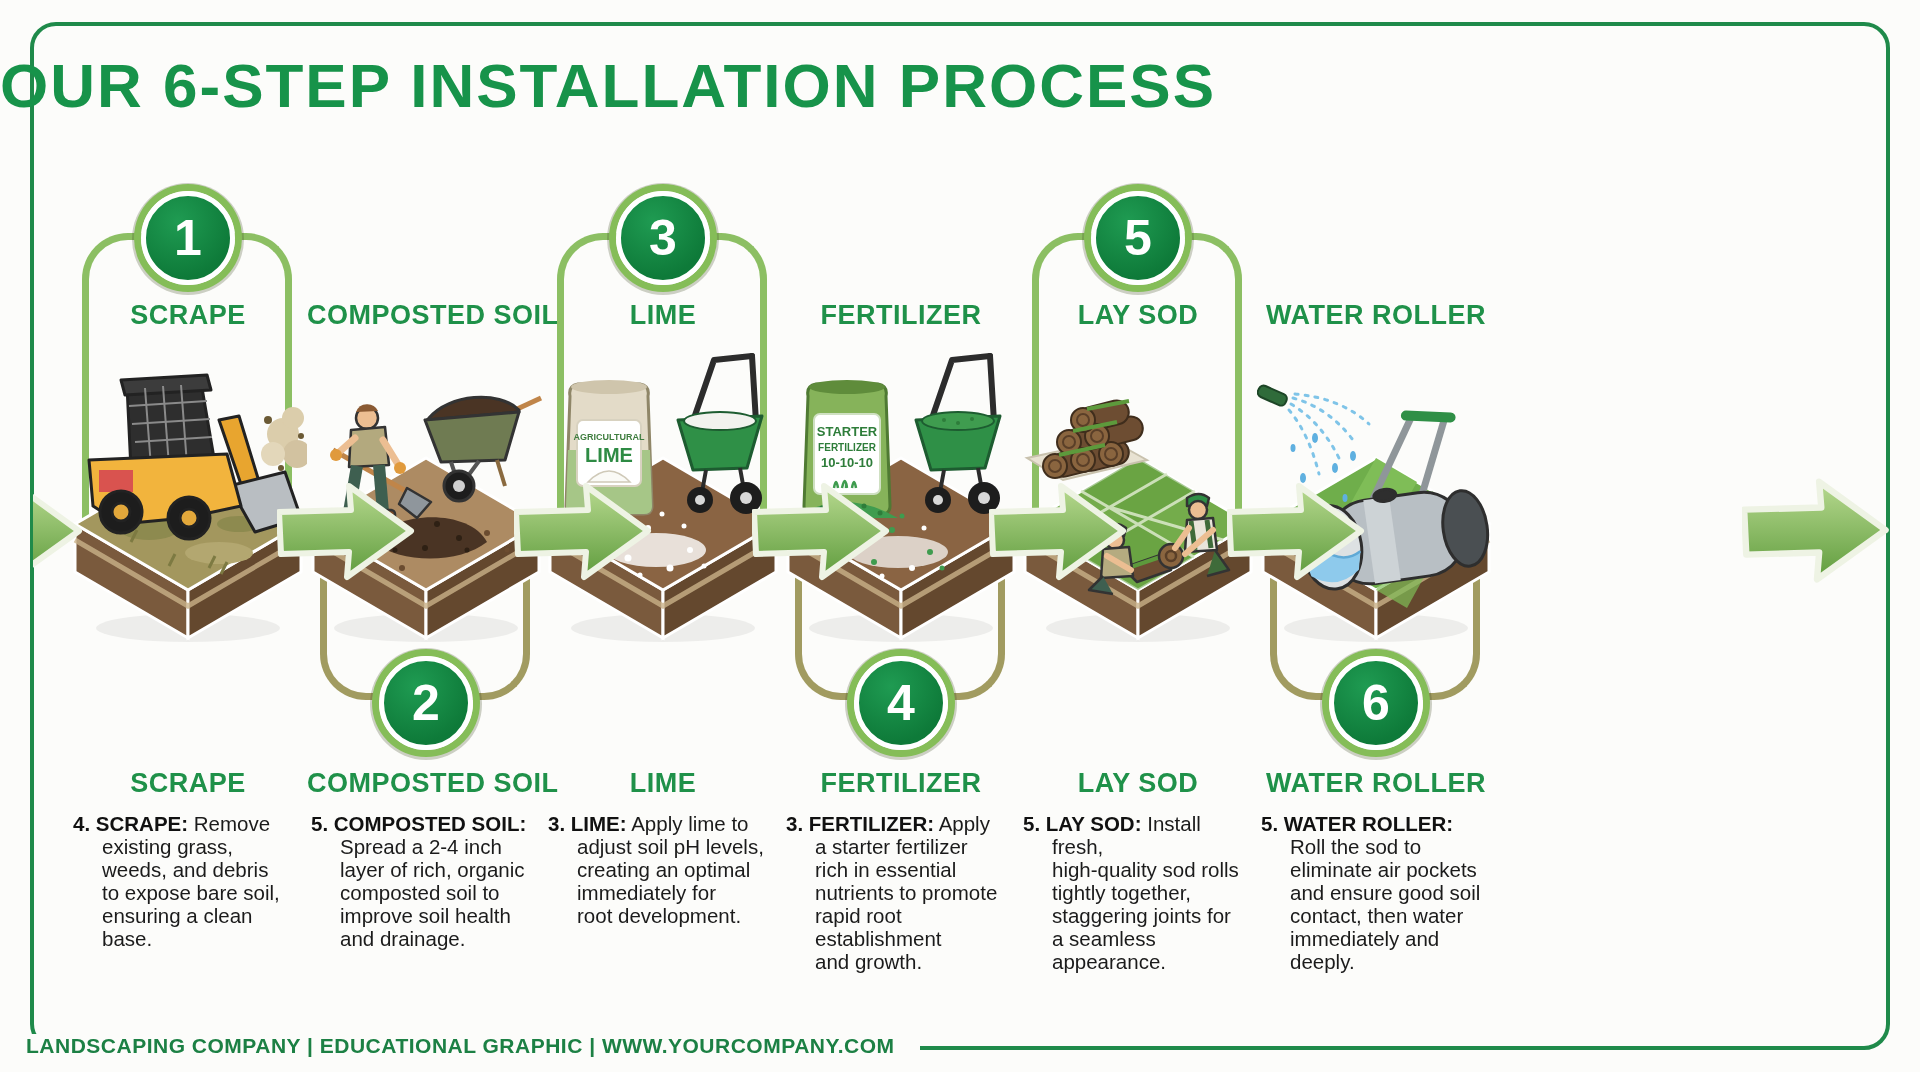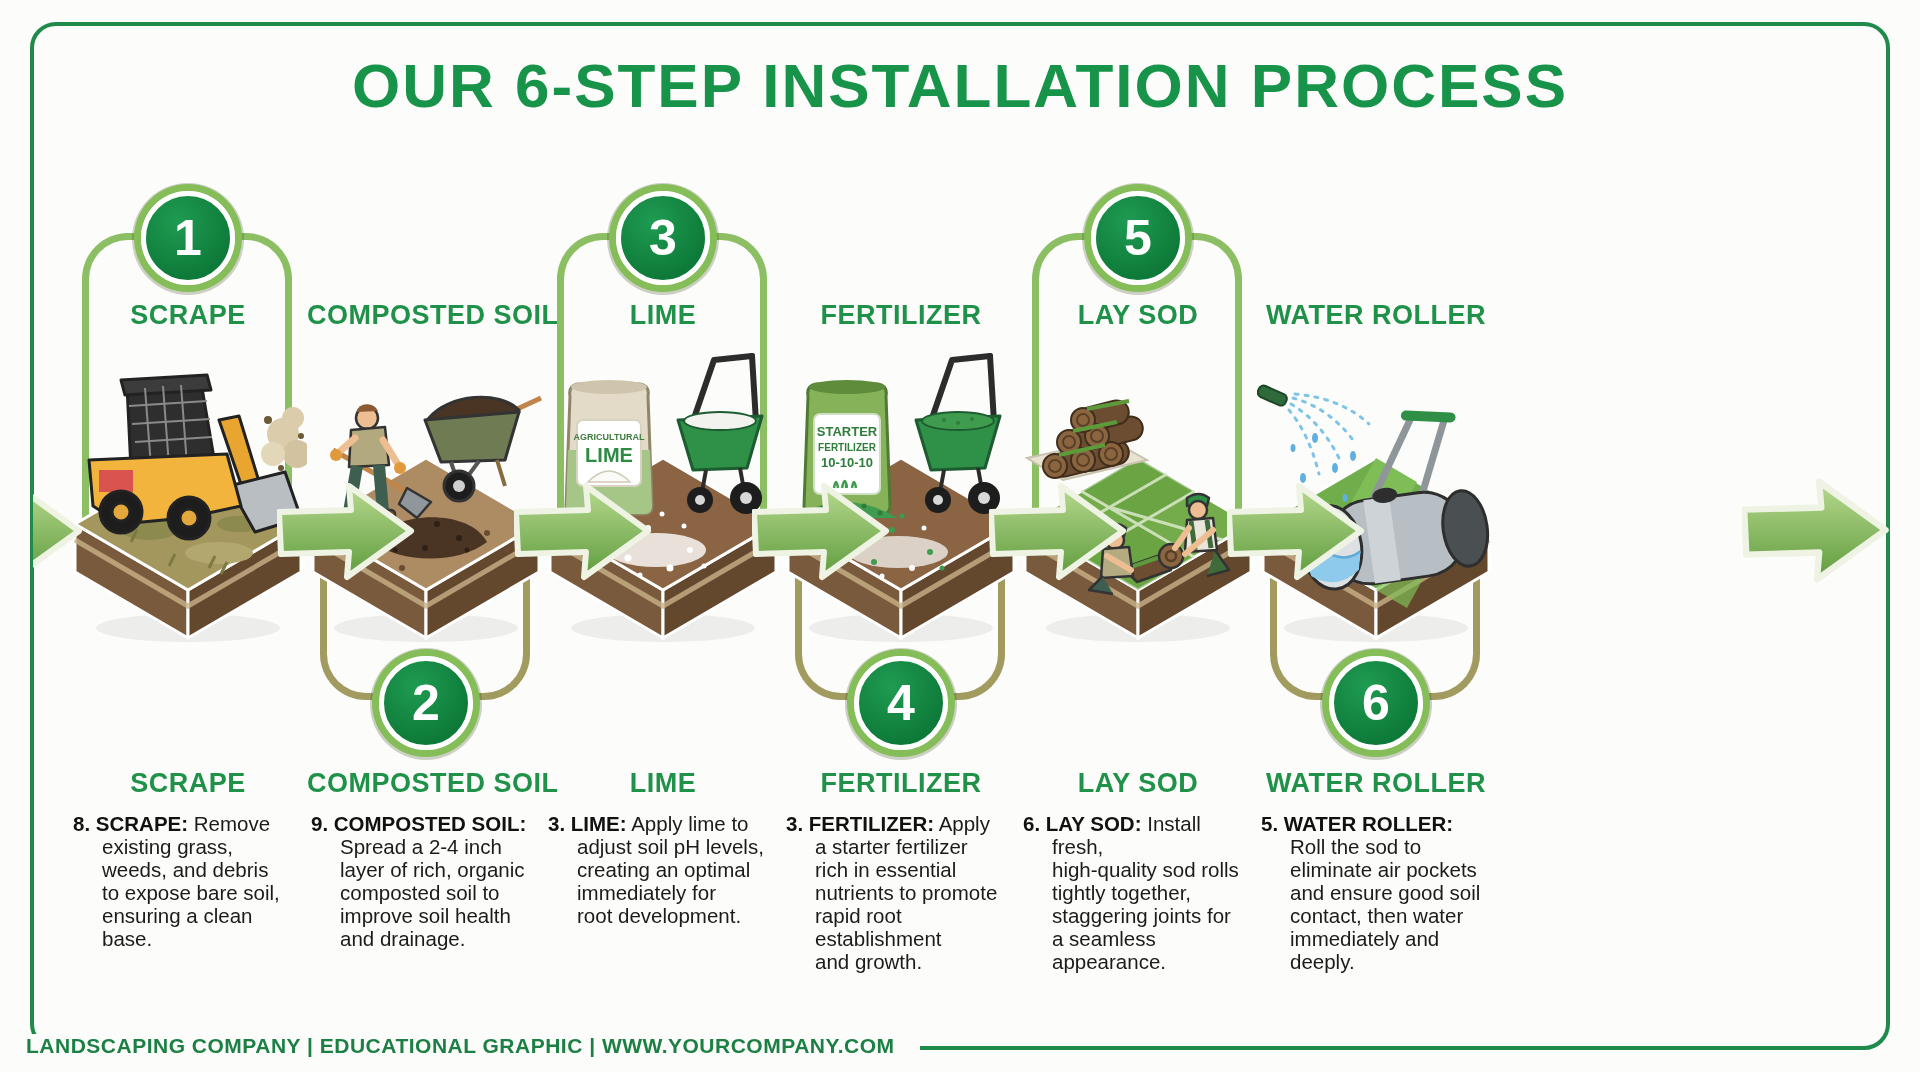--- a/index.html
+++ b/index.html
@@ -1,20 +1,20 @@
 <!DOCTYPE html>
 <html><head>
 <meta charset="utf-8">
 <style>
   html,body{margin:0;padding:0;background:#ffffff;}
   .page{position:relative;width:1920px;height:1072px;background:#fcfcfa;overflow:hidden;
         font-family:"Liberation Sans",sans-serif;}
   .frame{position:absolute;left:30px;right:30px;top:22px;bottom:22px;border:4px solid #1f8a4a;
          border-radius:26px;z-index:1;}
-  .title{position:absolute;top:50px;left:0;width:100%;text-align:center;font-size:62px;
+  .title{position:absolute;top:50px;left:0;width:100%;font-size:62px;
          font-weight:bold;color:#17934a;letter-spacing:2px;z-index:3;}
   .col{position:absolute;top:0;width:238px;height:1072px;z-index:3;}
   .badge{position:absolute;left:50%;transform:translateX(-50%);width:84px;height:84px;border-radius:50%;
          background:radial-gradient(circle at 38% 30%, #1f9b52, #0e7a39 72%);border:5px solid #fff;
          box-shadow:0 0 0 7px #85bd58, 0 1px 0 9px rgba(60,70,30,.25);display:flex;align-items:center;
          justify-content:center;color:#fff;font-size:50px;font-weight:bold;z-index:7;}
   .badge.toppos{top:191px;}
   .badge.botpos{top:656px;}
   .bracket{position:absolute;left:13px;width:210px;z-index:2;box-sizing:border-box;}
   .bracket.top{top:233px;height:292px;border:7px solid #8cbf63;border-bottom:none;
@@ -91,21 +91,21 @@
         <circle cx="214" cy="106" r="16" fill="#dbcdab"></circle>
           <circle cx="228" cy="126" r="14" fill="#d2c2a0"></circle>
         <circle cx="204" cy="126" r="12" fill="#e3d7ba"></circle>
           <circle cx="224" cy="90" r="11" fill="#dbcdab"></circle>
         <circle cx="199" cy="92" r="4" fill="#6b5a35"></circle>
           <circle cx="232" cy="108" r="3" fill="#6b5a35"></circle>
         <circle cx="212" cy="140" r="3" fill="#6b5a35"></circle>
       </g>
     </svg>
     <div class="lbl r2">SCRAPE</div>
-    <div class="desc"><b>8. SCRAPE:</b><span> Remove
+    <div class="desc"><b>4. SCRAPE:</b><span> Remove
 existing grass,
 weeds, and debris
 to expose bare soil,
 ensuring a clean
 base.</span></div>
   </div>
 
   <div class="col" style="left:307px">
     <div class="bracket bot"></div>
     <div class="lbl r1">COMPOSTED SOIL</div>
@@ -150,21 +150,21 @@
         <path d="M190,132 L198,158" stroke="#8a6a3f" stroke-width="4"></path>
         <path d="M144,134 L150,152 M172,133 L158,152" stroke="#555" stroke-width="4"></path>
         <circle cx="152" cy="158" r="15" fill="#1d1d1d"></circle>
           <circle cx="152" cy="158" r="6" fill="#cfcfcf" stroke="none"></circle>
       </g>
     </svg>
     <div class="badge botpos">
         <span>2</span>
       </div>
     <div class="lbl r2">COMPOSTED SOIL</div>
-    <div class="desc"><b>9. COMPOSTED SOIL:</b><span>
+    <div class="desc"><b>5. COMPOSTED SOIL:</b><span>
 Spread a 2-4 inch
 layer of rich, organic
 composted soil to
 improve soil health
 and drainage.</span></div>
   </div>
 
   <div class="col" style="left:544px">
     <div class="bracket top"></div>
     <div class="badge toppos">
@@ -344,21 +344,21 @@
         <path d="M194,202 L166,226" stroke="#ecbe92" stroke-width="6" stroke-linecap="round"></path>
         <path d="M196,222 L210,242 L188,248" fill="#3f6b3a"></path>
         <path d="M86,200 q11,-8 21,0 l-2,8 -19,0 Z" fill="#2f8f46"></path>
         <circle cx="96" cy="212" r="9" fill="#ecbe92"></circle>
         <path d="M84,221 L110,219 L114,248 L82,250 Z" fill="#b5ab80"></path>
         <path d="M88,228 L112,242" stroke="#ecbe92" stroke-width="6" stroke-linecap="round"></path>
         <path d="M84,248 L70,262 L94,266" fill="#3e5f50"></path>
       </g>
     </svg>
     <div class="lbl r2">LAY SOD</div>
-    <div class="desc"><b>6. LAY SOD:</b><span> Install
+    <div class="desc"><b>5. LAY SOD:</b><span> Install
 fresh,
 high-quality sod rolls
 tightly together,
 staggering joints for
 a seamless
 appearance.</span></div>
   </div>
 
   <div class="col" style="left:1257px">
     <div class="bracket bot"></div>

